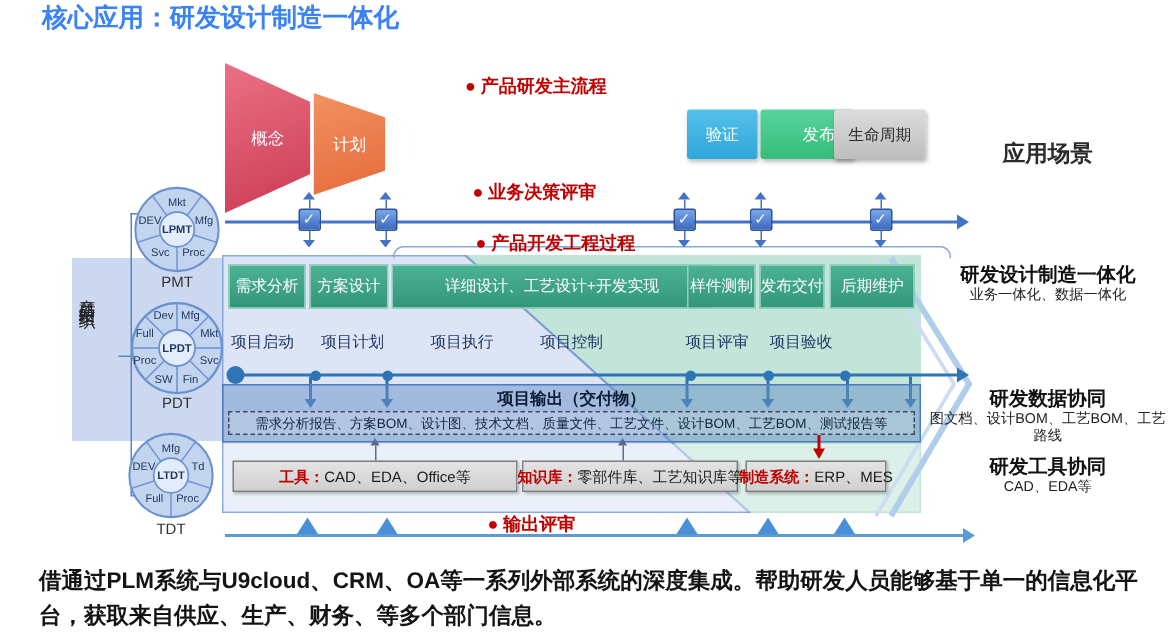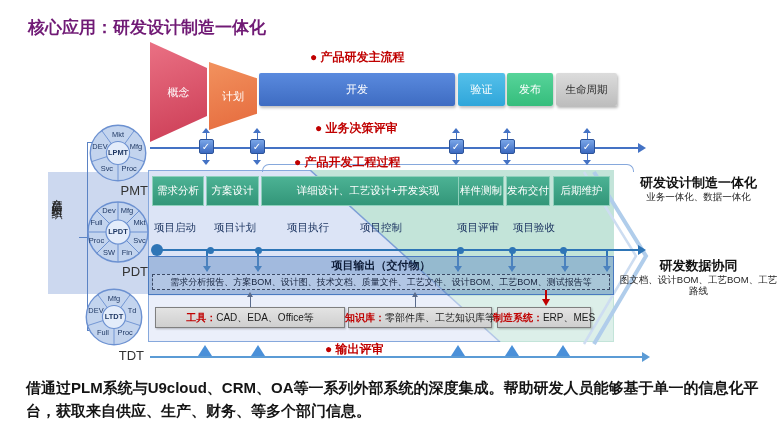--- a/index.html
+++ b/index.html
@@ -2,52 +2,52 @@
 <html><head>
 <meta charset="utf-8">
 <style>
   html,body{margin:0;padding:0;background:#fff;}
   body{font-family:"Liberation Sans","DejaVu Sans",sans-serif;}
   #canvas{position:relative;width:781px;height:424px;background:#fff;overflow:hidden;}
   .abs{position:absolute;}
   .ctr{display:flex;align-items:center;justify-content:center;text-align:center;}
 
   
-  #title{left:28px;top:16px;font-size:17px;font-weight:bold;color:#701a75;white-space:nowrap;}
+  #title{left:28px;top:0;font-size:17px;font-weight:bold;color:#3b82f6;white-space:nowrap;}
 
   
   .redlab{font-size:12px;font-weight:bold;color:#c00000;white-space:nowrap;}
 
   
   .fstage{color:#fff;font-size:11px;}
   #fs0{left:150px;top:42px;width:57px;height:100px;background:linear-gradient(160deg,#ea7184,#cb3b54);clip-path:polygon(0 0,100% 26%,100% 74%,0 100%);}
   #fs1{left:209px;top:62px;width:48px;height:68px;background:linear-gradient(160deg,#f2925e,#e56a3d);clip-path:polygon(0 0,100% 24%,100% 76%,0 100%);}
   #fs2{left:259px;top:73px;width:196px;height:33px;background:linear-gradient(#5a8ade,#3e6cc2);border-radius:2px;box-shadow:1px 2px 3px rgba(0,0,0,.25);}
   #fs3{left:458px;top:73px;width:47px;height:33px;background:linear-gradient(#55c0ea,#2fa6da);border-radius:2px;box-shadow:1px 2px 3px rgba(0,0,0,.25);}
-  #fs4{left:507px;top:73px;width:46px;height:33px;background:linear-gradient(#57d49a,#35bd7c);border-radius:2px;box-shadow:1px 2px 3px rgba(0,0,0,.25);}
+  #fs4{left:507px;top:73px;width:46px;height:33px;background:linear-gradient(#57d49a,#35bd7c);border-radius:2px;box-shadow:1px 2px 3px rgba(0,0,0,.25);padding-left:16px;}
   #fs5{left:556px;top:73px;width:61px;height:33px;background:linear-gradient(#dcdcdc,#bdbdbd);border-radius:2px;color:#2b2b2b;box-shadow:1px 2px 3px rgba(0,0,0,.3);font-size:10.5px;}
 
   
   .hline{height:0;}
   #review-line{left:150px;top:147px;width:488px;border-top:2px solid #4472c4;}
   #review-arrow{left:638px;top:143px;width:0;height:0;border-left:8px solid #4472c4;border-top:5px solid transparent;border-bottom:5px solid transparent;}
   .checkpoint{top:128px;width:16px;display:flex;flex-direction:column;align-items:center;position:absolute;}
   .tri-up{width:0;height:0;border-bottom:5px solid #4472c4;border-left:4px solid transparent;border-right:4px solid transparent;}
   .tri-down{width:0;height:0;border-top:5px solid #4472c4;border-left:4px solid transparent;border-right:4px solid transparent;}
   .dashv{height:6px;width:0;border-left:1px dashed #4472c4;}
   .chkbox{width:15px;height:15px;border-radius:2px;background:linear-gradient(#7aa6e8,#3b69c0);border:1px solid #2c5399;color:#fff;font-size:10px;font-weight:bold;display:flex;align-items:center;justify-content:center;box-sizing:border-box;}
 
   
   #org-panel{left:48px;top:172px;width:100px;height:122px;background:#ccd8ef;}
   #org-vtext{left:49px;top:190px;writing-mode:vertical-rl;font-size:11px;letter-spacing:2px;color:#222;font-weight:500;}
   #bracket-v{left:87px;top:142px;height:188px;width:0;border-left:1.4px solid #5b83c4;}
   #bracket-t1{left:87px;top:142px;width:8px;border-top:1.4px solid #5b83c4;}
   #bracket-t2{left:87px;top:330px;width:8px;border-top:1.4px solid #5b83c4;}
   #bracket-t3{left:79px;top:237px;width:8px;border-top:1.4px solid #5b83c4;}
-  .teamname{font-size:13px;color:#333;text-align:right;width:60px;}
+  .teamname{font-size:10px;color:#333;text-align:center;width:60px;}
   .team-svg text{fill:#1f3864;}
 
   
   #band-base{left:148px;top:170px;width:466px;height:172px;background:#dce4f6;border:1px solid #86a8dc;box-sizing:border-box;}
   #band-teal{left:148px;top:170px;width:466px;height:172px;background:#c3e4d9;clip-path:polygon(34.8% 0,100% 0,100% 100%,75.5% 100%);}
   #tools-overlay{left:149px;top:296px;width:464px;height:45px;background:rgba(255,255,255,.42);}
   #diag-svg{left:148px;top:170px;}
   #eng-bracket{left:262px;top:164px;width:370px;height:7px;border-top:1.5px solid #86a8dc;border-left:1.5px solid #86a8dc;border-right:1.5px solid #86a8dc;border-radius:7px 7px 0 0;}
 
   
@@ -109,39 +109,36 @@
     <polyline points="14,4 66,88 14,176" fill="none" stroke="#b0cdeb" stroke-width="4"></polyline>
     <polyline points="4,4 56,88 4,176" fill="none" stroke="#cdddf1" stroke-width="2.5"></polyline>
   </svg>
 
   <div class="abs ctr fstage" id="fs0">
       <span>概念</span>
     </div>
   <div class="abs ctr fstage" id="fs1">
       <span>计划</span>
     </div>
-  <div class="abs ctr fstage" id="fs2">
-      <span>开发</span>
-    </div>
   <div class="abs ctr fstage" id="fs3">
       <span>验证</span>
     </div>
   <div class="abs ctr fstage" id="fs4">
       <span>发布</span>
     </div>
   <div class="abs ctr fstage" id="fs5">
       <span>生命周期</span>
     </div>
 
   <div class="abs redlab" style="left:310px;top:49px;">● 产品研发主流程</div>
 
   <div class="abs hline" id="review-line"></div>
   <div class="abs" id="review-arrow"></div>
   <div class="abs redlab" style="left:315px;top:120px;">● 业务决策评审</div>
-  <div class="abs redlab" style="left:294px;top:154px;">● 产品开发工程过程</div>
+  <div class="abs redlab" style="left:317px;top:154px;">● 产品开发工程过程</div>
 
   <div class="checkpoint" style="left:198px;">
     <div class="tri-up"></div>
       <div class="dashv"></div>
     <div class="chkbox">
         <span>✓</span>
       </div>
     <div class="dashv"></div>
       <div class="tri-down"></div>
   </div>
@@ -305,24 +302,29 @@
 
   <div class="abs redlab" style="left:325px;top:341px;">● 输出评审</div>
   <div class="abs hline" id="bottom-line"></div>
   <div class="abs" id="bottom-arrow"></div>
   <div class="abs btri" style="left:198px;"></div>
   <div class="abs btri" style="left:251px;"></div>
   <div class="abs btri" style="left:451px;"></div>
   <div class="abs btri" style="left:505px;"></div>
   <div class="abs btri" style="left:556px;"></div>
 
+  <div class="abs scen" id="scen-header">应用场景</div>
   <div class="abs scen" id="scen0">
     <div class="scen-title">研发设计制造一体化</div>
     <div class="scen-sub">业务一体化、数据一体化</div>
   </div>
   <div class="abs scen" id="scen2">
     <div class="scen-title">研发数据协同</div>
     <div class="scen-sub">图文档、设计BOM、工艺BOM、工艺路线</div>
   </div>
+  <div class="abs scen" id="scen3">
+    <div class="scen-title">研发工具协同</div>
+    <div class="scen-sub">CAD、EDA等</div>
+  </div>
 
   <div class="abs" id="footer">借通过PLM系统与U9cloud、CRM、OA等一系列外部系统的深度集成。帮助研发人员能够基于单一的信息化平台，获取来自供应、生产、财务、等多个部门信息。</div>
 
 </div>
 
 </body></html>

